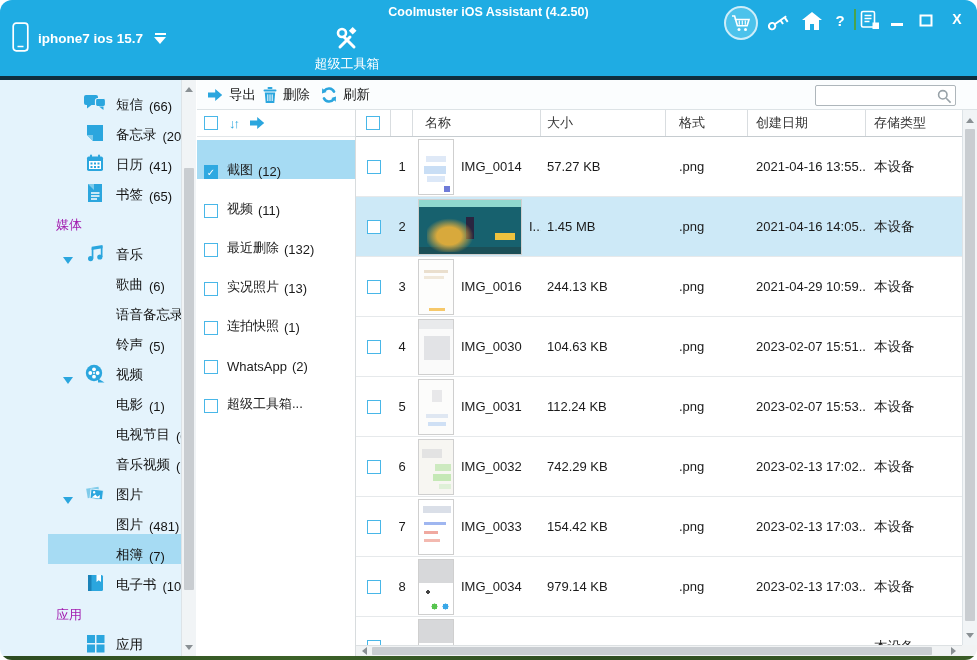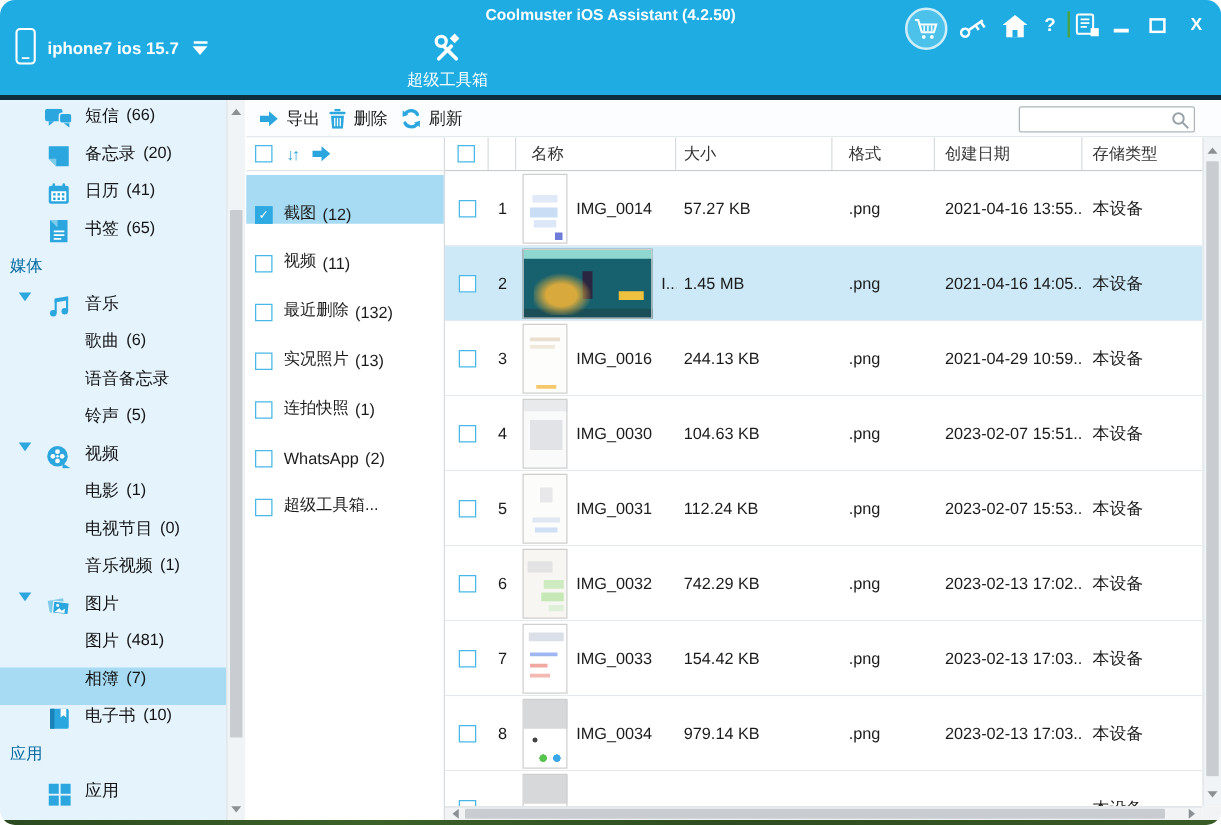--- a/index.html
+++ b/index.html
@@ -14,46 +14,46 @@
   .device { position:absolute; left:12px; top:22px; display:flex; align-items:center; gap:9px; cursor:pointer; }
   .device-name { color:#fff; font-weight:bold; font-size:13.5px; }
   .caret-wrap { display:flex; flex-direction:column; align-items:center; margin-left:2px; }
   .caret-bar { width:11px; height:2px; background:#fff; margin-bottom:2px; }
   .caret-tri { width:0; height:0; border-left:6px solid transparent; border-right:6px solid transparent; border-top:7px solid #fff; }
 
   .tab { position:absolute; top:18px; height:58px; text-align:center; color:#fff; cursor:pointer; }
   .tab .tab-ico { height:34px; display:flex; align-items:flex-end; justify-content:center; }
   .tab .tab-label { margin-top:3px; font-size:13px; }
   .tab-device { left:200px; width:98px; background:#1985B6; }
-  .tab-toolbox { left:295px; width:126px; }
+  .tab-toolbox { left:284px; width:126px; }
 
   .tb-icons { position:absolute; top:0; left:700px; width:277px; height:40px; }
   .tb-btn { position:absolute; display:flex; align-items:center; justify-content:center; cursor:pointer; }
   .cart-circle { left:24px; top:6px; width:34px; height:34px; border-radius:50%; background:#4CC2EB; border:2px solid #CDEDF9; }
   .key-btn { left:66px; top:12px; width:24px; height:20px; transform:rotate(-35deg); }
   .home-btn { left:102px; top:12px; width:20px; height:18px; }
   .help-btn { left:132px; top:9px; width:16px; height:22px; color:#fff; font-weight:bold; font-size:15px; }
   .green-divider { position:absolute; left:154px; top:9px; width:2px; height:21px; background:#4AA34A; }
   .form-btn { left:160px; top:10px; width:20px; height:20px; }
   .min-btn { left:188px; top:10px; width:18px; height:20px; }
   .min-bar { width:12px; height:3px; background:#fff; margin-top:8px; }
   .max-btn { left:217px; top:10px; width:18px; height:20px; }
   .close-btn { left:248px; top:8px; width:18px; height:22px; color:#fff; font-weight:bold; font-size:14px; }
 
   
   .sidebar { position:absolute; left:0; top:80px; width:196px; height:576px; background:#E4F3FC; border-right:1px solid #D5DEE4; }
   .side-list { position:absolute; left:0; top:4px; width:181px; }
-  .srow { position:relative; height:30px; display:flex; align-items:flex-start; cursor:pointer; }
+  .srow { position:relative; height:30px; display:flex; align-items:flex-end; cursor:pointer;margin-left:48px; }
   .srow.selected { background:#A6DBF3; }
   .s-caret { position:absolute; left:15px; width:0; height:0; border-left:5px solid transparent; border-right:5px solid transparent; border-top:7px solid #2BA6DE; }
   .s-ico { position:absolute; left:36px; width:22px; height:22px; display:flex; align-items:center; justify-content:center; }
   .s-label { margin-left:68px; font-size:13.5px; color:#141414; white-space:nowrap; }
   .s-count { margin-left:6px; font-size:13px; color:#141414; }
   .srow.section { cursor:default; }
-  .sec-label { margin-left:8px; color:#0369a1; font-size:13px; }
+  .sec-label { margin-left:8px; color:#a21caf; font-size:13px; }
 
   .v-scroll { position:absolute; top:0; width:15px; background:#F1F4F6; border-left:1px solid #DDE3E7; }
   .side-scroll { left:181px; height:576px; }
   .scroll-up, .scroll-down { position:absolute; left:0; width:14px; height:14px; display:flex; align-items:center; justify-content:center; cursor:pointer; }
   .tri-up { width:0; height:0; border-left:4px solid transparent; border-right:4px solid transparent; border-bottom:5px solid #8A9094; }
   .tri-down { width:0; height:0; border-left:4px solid transparent; border-right:4px solid transparent; border-top:5px solid #8A9094; }
   .scroll-thumb { position:absolute; left:2px; width:10px; background:#C9CDD1; border-radius:1px; cursor:pointer; }
 
   
   .toolbar { position:absolute; left:197px; top:80px; width:780px; height:30px; background:#FBFDFE; border-bottom:1px solid #DDE3E6; }

